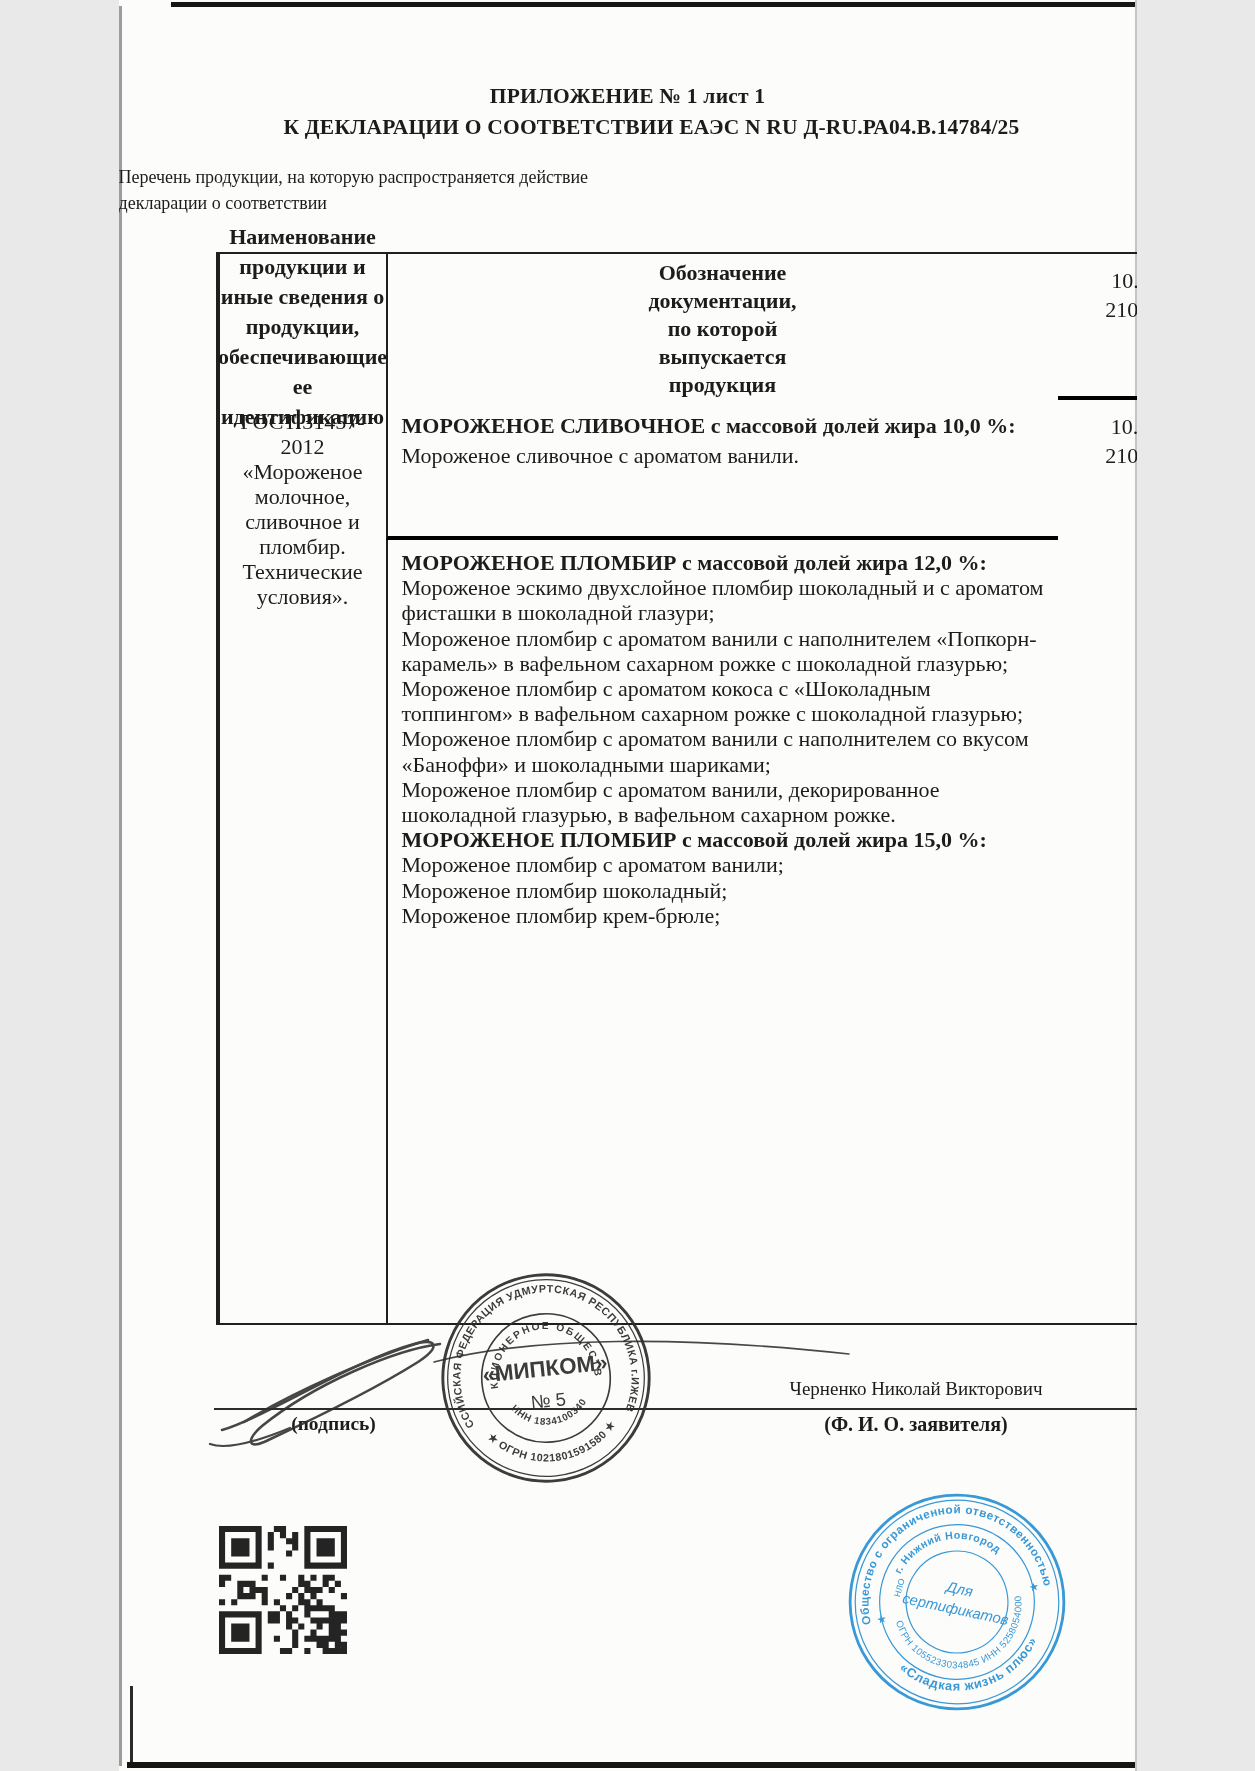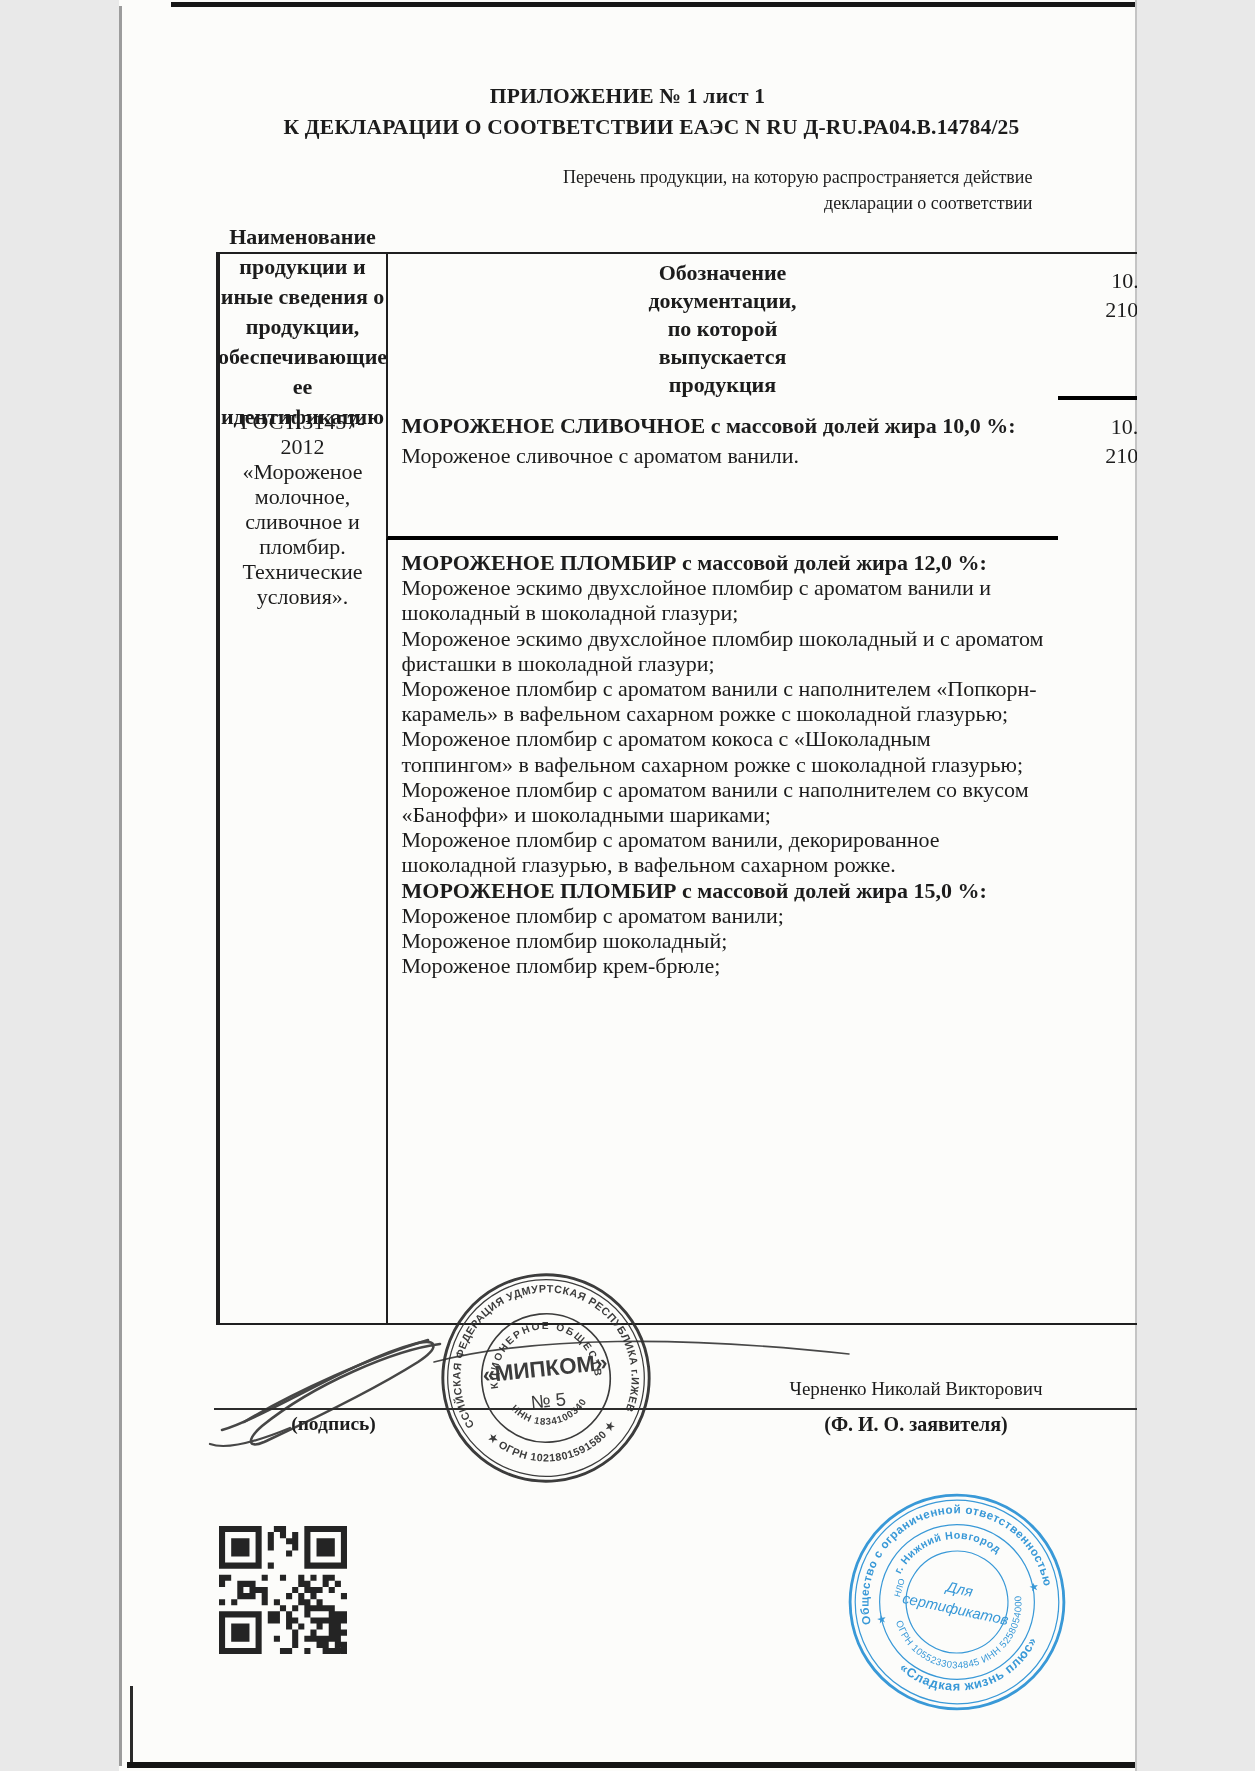--- a/index.html
+++ b/index.html
@@ -11,21 +11,21 @@
   
   .scan-top{position:absolute;left:52px;top:2px;width:1203px;height:5px;background:#161616;}
   .scan-left{position:absolute;left:0;top:6px;width:3px;height:1760px;background:#9c9c9c;}
   .scan-left2{position:absolute;left:11px;top:1686px;width:3px;height:78px;background:#2a2a2a;}
   .scan-bottom{position:absolute;left:8px;top:1762px;width:1247px;height:6px;background:#141414;}
   .scan-right{position:absolute;right:0;top:0;width:2px;height:1771px;background:#c4c4c4;}
 
   .title{position:absolute;left:0;right:0;text-align:center;font-weight:bold;font-size:21.5px;letter-spacing:.2px;}
   .title1{top:84px;}
   .title2{top:115px;padding-left:48px;}
-  .subtitle{position:absolute;left:0;right:104px;text-align:right;font-size:18px;}
+  .subtitle{position:absolute;left:0;right:104px;text-align:left;font-size:18px;}
   .subtitle1{top:167px;}
   .subtitle2{top:193px;}
 
   .doc-table{
     position:absolute;left:97px;top:252px;width:1066px;height:1073px;
     border:2px solid #1f1f1f;box-sizing:border-box;
     display:grid;grid-template-columns:168px 672px 1fr;grid-template-rows:146px 140px 1fr;
   }
   .cell{box-sizing:border-box;font-size:22px;}
   .bl{border-left:2px solid #1f1f1f;}
@@ -83,21 +83,20 @@
     <div class="cell namecell bl bb">
       <p class="bold">МОРОЖЕНОЕ СЛИВОЧНОЕ с массовой долей жира 10,0 %:</p>
       <p>Мороженое сливочное с ароматом ванили.</p>
     </div>
     <div class="cell doccell bl">ГОСТ 31457-2012 «Мороженое молочное, сливочное и пломбир. Технические условия».</div>
 
     <div class="cell codes pre">10.52.10.150
 2105 00 990 0</div>
     <div class="cell namecell2 bl">
       <p class="bold">МОРОЖЕНОЕ ПЛОМБИР с массовой долей жира 12,0 %:</p>
-      <p>Мороженое эскимо двухслойное пломбир с ароматом ванили и шоколадный в шоколадной глазури;</p>
       <p>Мороженое эскимо двухслойное пломбир шоколадный и с ароматом фисташки в шоколадной глазури;</p>
       <p>Мороженое пломбир с ароматом ванили с наполнителем «Попкорн-карамель» в вафельном сахарном рожке с шоколадной глазурью;</p>
       <p>Мороженое пломбир с ароматом кокоса с «Шоколадным топпингом» в вафельном сахарном рожке с шоколадной глазурью;</p>
       <p>Мороженое пломбир с ароматом ванили с наполнителем со вкусом «Баноффи» и шоколадными шариками;</p>
       <p>Мороженое пломбир с ароматом ванили, декорированное шоколадной глазурью, в вафельном сахарном рожке.</p>
       <p class="bold sect-gap">МОРОЖЕНОЕ ПЛОМБИР с массовой долей жира 15,0 %:</p>
       <p>Мороженое пломбир с ароматом ванили;</p>
       <p>Мороженое пломбир шоколадный;</p>
       <p>Мороженое пломбир крем-брюле;</p>
 

